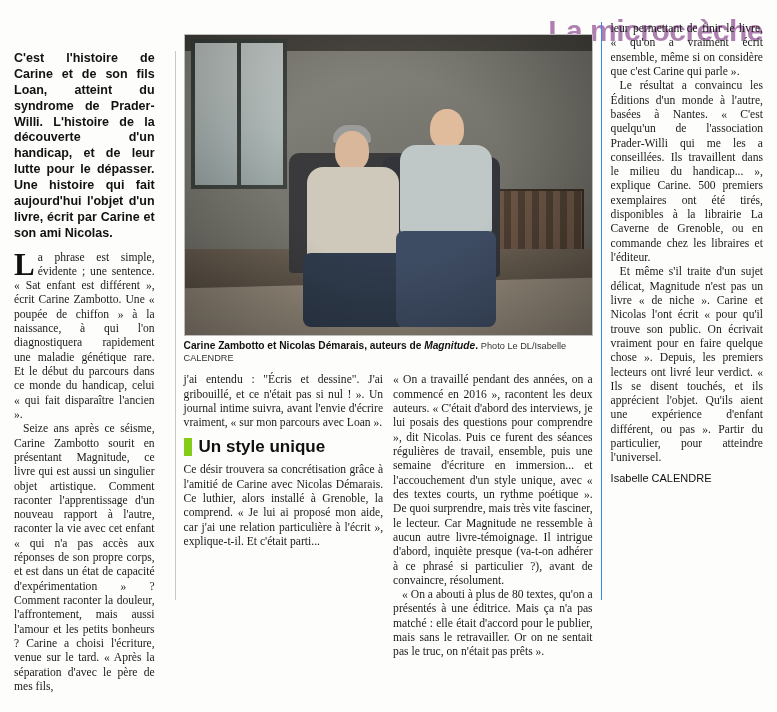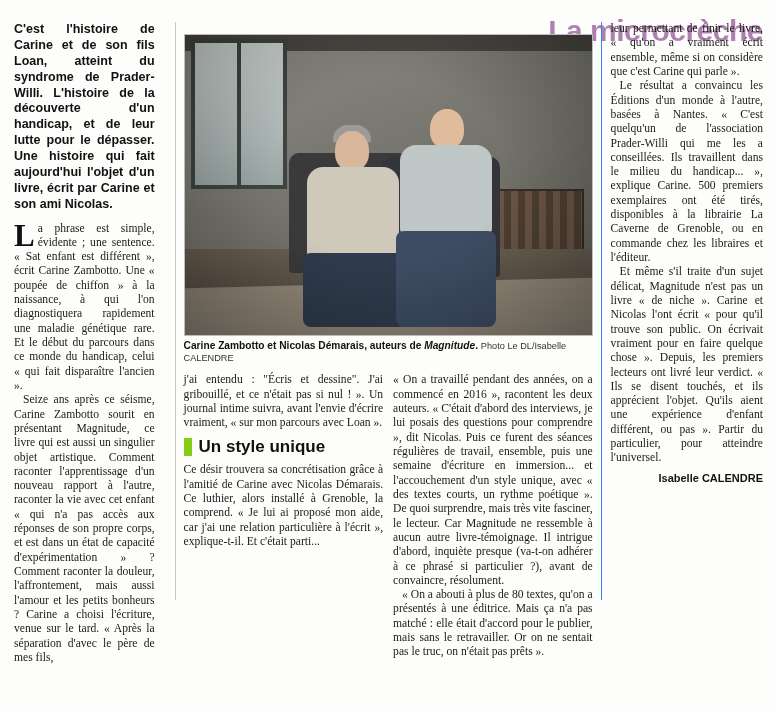--- a/index.html
+++ b/index.html
@@ -56,20 +56,21 @@
     margin-top: 14px;
     height: 578px;
   }
   .col {
     box-sizing: border-box;
   }
   .col-left {
     width: 164px;
     padding-right: 20px;
     border-right: 1px solid #c9c9c9;
+    margin-top: 29px;
   }
   .col-mid {
     width: 432px;
     padding: 12px 8px;
   }
   .col-right {
     width: 165px;
     padding-left: 9px;
     border-left: 1px solid #3b82f6;
   }
@@ -271,23 +272,23 @@
 
   .mid-cols {
     display: flex;
     gap: 10px;
   }
   .mid-col {
     width: 50%;
   }
   .signature {
     font-family: "Liberation Sans", sans-serif;
-    font-weight: bold;
+    font-weight: normal;
     font-size: 11px;
-    text-align: right;
+    text-align: left;
     margin-top: 6px;
     color: #111;
   }
 </style>
 </head>
 <body>
 
 <div class="page">
 
   <div class="ghost-headline">La microcrèche</div>

